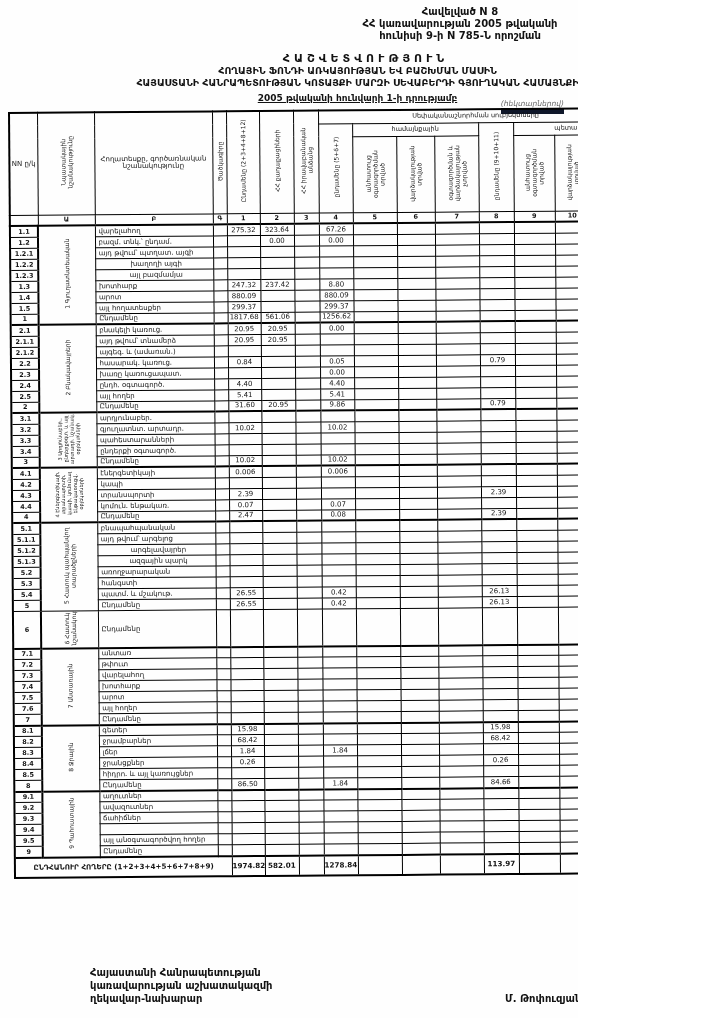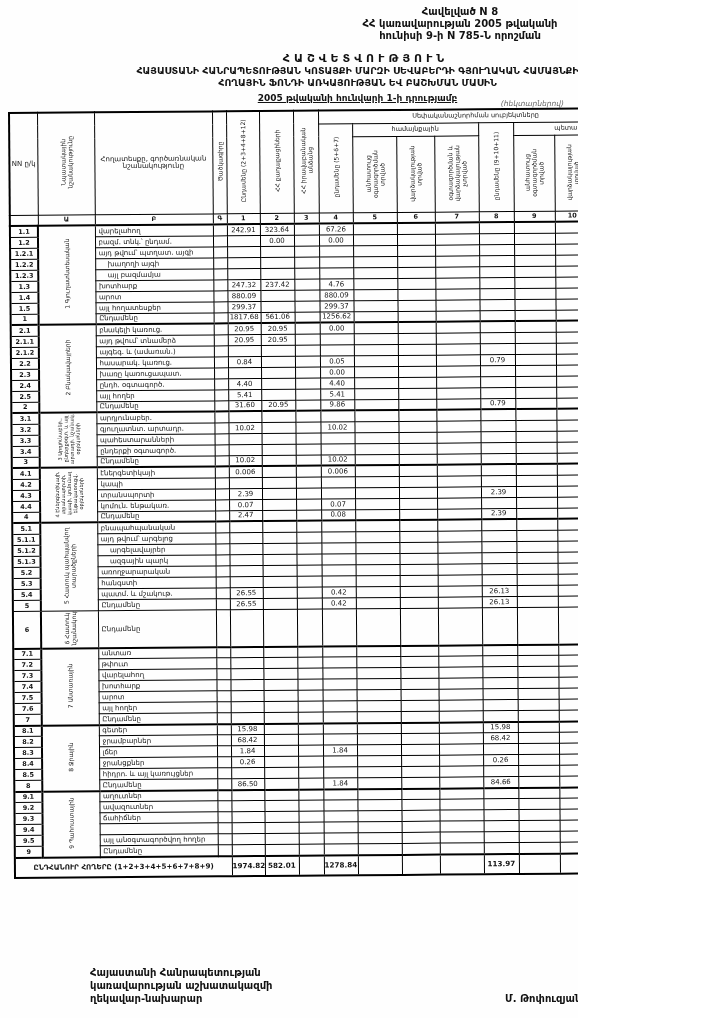--- a/index.html
+++ b/index.html
@@ -7,21 +7,21 @@
     font-family: "DejaVu Sans", sans-serif; color: #121212; }
   .page { position: relative; width: 578px; height: 1018px; overflow: hidden; background: #fefefe; }
 
   
   .doc-header { position: absolute; top: 6px; left: 0; width: 715px; text-align: center; }
   .appendix-block { width: 420px; margin-left: 250px; text-align: center; font-weight: bold; font-size: 10px; line-height: 12px; }
   .main-title { margin-top: 10px; font-weight: bold; font-size: 11px; letter-spacing: 4px; margin-left: 16px; }
   .subtitle { font-weight: bold; font-size: 9.5px; line-height: 12px; }
   .subtitle3 { font-weight: bold; font-size: 9px; margin-top: 4px; text-decoration: underline; }
   .annotation { position: absolute; top: 99px; right: 14px; font-size: 7.5px; font-style: italic; color: #666;
-    border-bottom: 1px solid #0f172a; }
+    border-bottom: 6px solid #0f172a; }
 
   
   .tbl-wrap { position: absolute; top: 112px; left: 8px; transform: rotate(-0.45deg); transform-origin: top left; }
   table { border-collapse: collapse; table-layout: fixed; width: 692px; border: 2px solid #000; }
   th, td { border: 1px solid #000; padding: 0; overflow: hidden; font-weight: normal; }
   thead th { font-size: 6px; line-height: 7px; text-align: center; vertical-align: middle; white-space: normal; }
   thead .hrow1 th, thead .hrow2 th { height: 13px; font-size: 6.5px; }
   thead .hrow3 th { height: 76px; }
   thead .numrow th { height: 11px; font-size: 6.5px; font-weight: bold; }
   .vt { writing-mode: vertical-rl; transform: rotate(180deg); margin: 0 auto; font-size: 6px; line-height: 7px;
@@ -32,21 +32,21 @@
   .h-nn { font-size: 7px !important; }
   .smallvt .vt { font-size: 5px; line-height: 6px; }
 
   tbody td { height: 11px; font-size: 7px; line-height: 8px; white-space: nowrap; vertical-align: middle; }
   td.nn { text-align: center; font-weight: bold; font-size: 6.5px; border-left: 2px solid #000; border-right: 2px solid #000; }
   td.sec-cell { vertical-align: middle; text-align: center; }
   td.sec-cell .vt { font-size: 6px; max-width: 55px; white-space: normal; }
   td.sec-cell.small .vt { font-size: 5px; line-height: 6px; }
   td.nm { text-align: left; padding-left: 3px; margin-top: 41px; }
   td.nm.ind1 { }
-  td.nm.ind2 { text-align: left; padding-left: 12px; }
+  td.nm.ind2 { text-align: center; padding-left: 4px; }
   td.vc { text-align: center; }
   tr.sec-start td { border-top: 2px solid #000; }
   tr.total-row td { border-top: 1.5px solid #000; }
   tr.tall-row td { height: 36px; }
   tr.grand td { height: 20px; font-weight: bold; font-size: 7.2px; border-top: 2px solid #000; border-bottom: 2px solid #000; }
   td.grand-label { text-align: center; }
 
   
   .doc-footer { position: absolute; top: 966px; left: 0; width: 715px; font-weight: bold; font-size: 10px; line-height: 13px; }
   .footer-left { position: absolute; left: 90px; top: 0; }
@@ -57,22 +57,22 @@
 
 <div class="page">
 
   <div class="doc-header">
     <div class="appendix-block">
       <div>Հավելված N 8</div>
       <div>ՀՀ կառավարության 2005 թվականի</div>
       <div>հունիսի 9-ի N 785-Ն որոշման</div>
     </div>
     <div class="main-title">ՀԱՇՎԵՏՎՈՒԹՅՈՒՆ</div>
+    <div class="subtitle">ՀՈՂԱՅԻՆ ՖՈՆԴԻ ԱՌԿԱՅՈՒԹՅԱՆ ԵՎ ԲԱՇԽՄԱՆ ՄԱՍԻՆ</div>
     <div class="subtitle">ՀԱՅԱՍՏԱՆԻ ՀԱՆՐԱՊԵՏՈՒԹՅԱՆ ԿՈՏԱՅՔԻ ՄԱՐԶԻ ՍԵՎԱԲԵՐԴԻ ԳՅՈՒՂԱԿԱՆ ՀԱՄԱՅՆՔԻ</div>
-    <div class="subtitle">ՀՈՂԱՅԻՆ ՖՈՆԴԻ ԱՌԿԱՅՈՒԹՅԱՆ ԵՎ ԲԱՇԽՄԱՆ ՄԱՍԻՆ</div>
     <div class="subtitle3">2005 թվականի հունվարի 1-ի դրությամբ</div>
   </div>
 
   <div class="annotation">(հեկտարներով)</div>
 
   <div class="tbl-wrap">
     <table>
       <colgroup>
         <col style="width:28px">
           <col style="width:57px">
@@ -135,21 +135,21 @@
           <th>11</th>
           <th>12</th>
         </tr>
       </thead>
       <tbody>
           <tr class="sec-start">
             <td class="nn">1.1</td>
             <td rowspan="9" class="sec-cell"><span class="vt">1 Գյուղատնտեսական</span></td>
             <td class="nm">վարելահող</td>
             <td class="vc"></td>
-            <td class="vc">242.91</td>
+            <td class="vc">275.32</td>
             <td class="vc">323.64</td>
             <td class="vc"></td>
             <td class="vc">67.26</td>
             <td class="vc"></td>
             <td class="vc"></td>
             <td class="vc"></td>
             <td class="vc"></td>
             <td class="vc"></td>
             <td class="vc"></td>
             <td class="vc"></td>
@@ -223,21 +223,21 @@
             <td class="vc"></td>
             <td class="vc"></td>
           </tr>
           <tr>
             <td class="nn">1.3</td>
             <td class="nm">խոտհարք</td>
             <td class="vc"></td>
             <td class="vc">247.32</td>
             <td class="vc">237.42</td>
             <td class="vc"></td>
-            <td class="vc">4.76</td>
+            <td class="vc">8.80</td>
             <td class="vc"></td>
             <td class="vc"></td>
             <td class="vc"></td>
             <td class="vc"></td>
             <td class="vc"></td>
             <td class="vc"></td>
             <td class="vc"></td>
             <td class="vc"></td>
           </tr>
           <tr>

